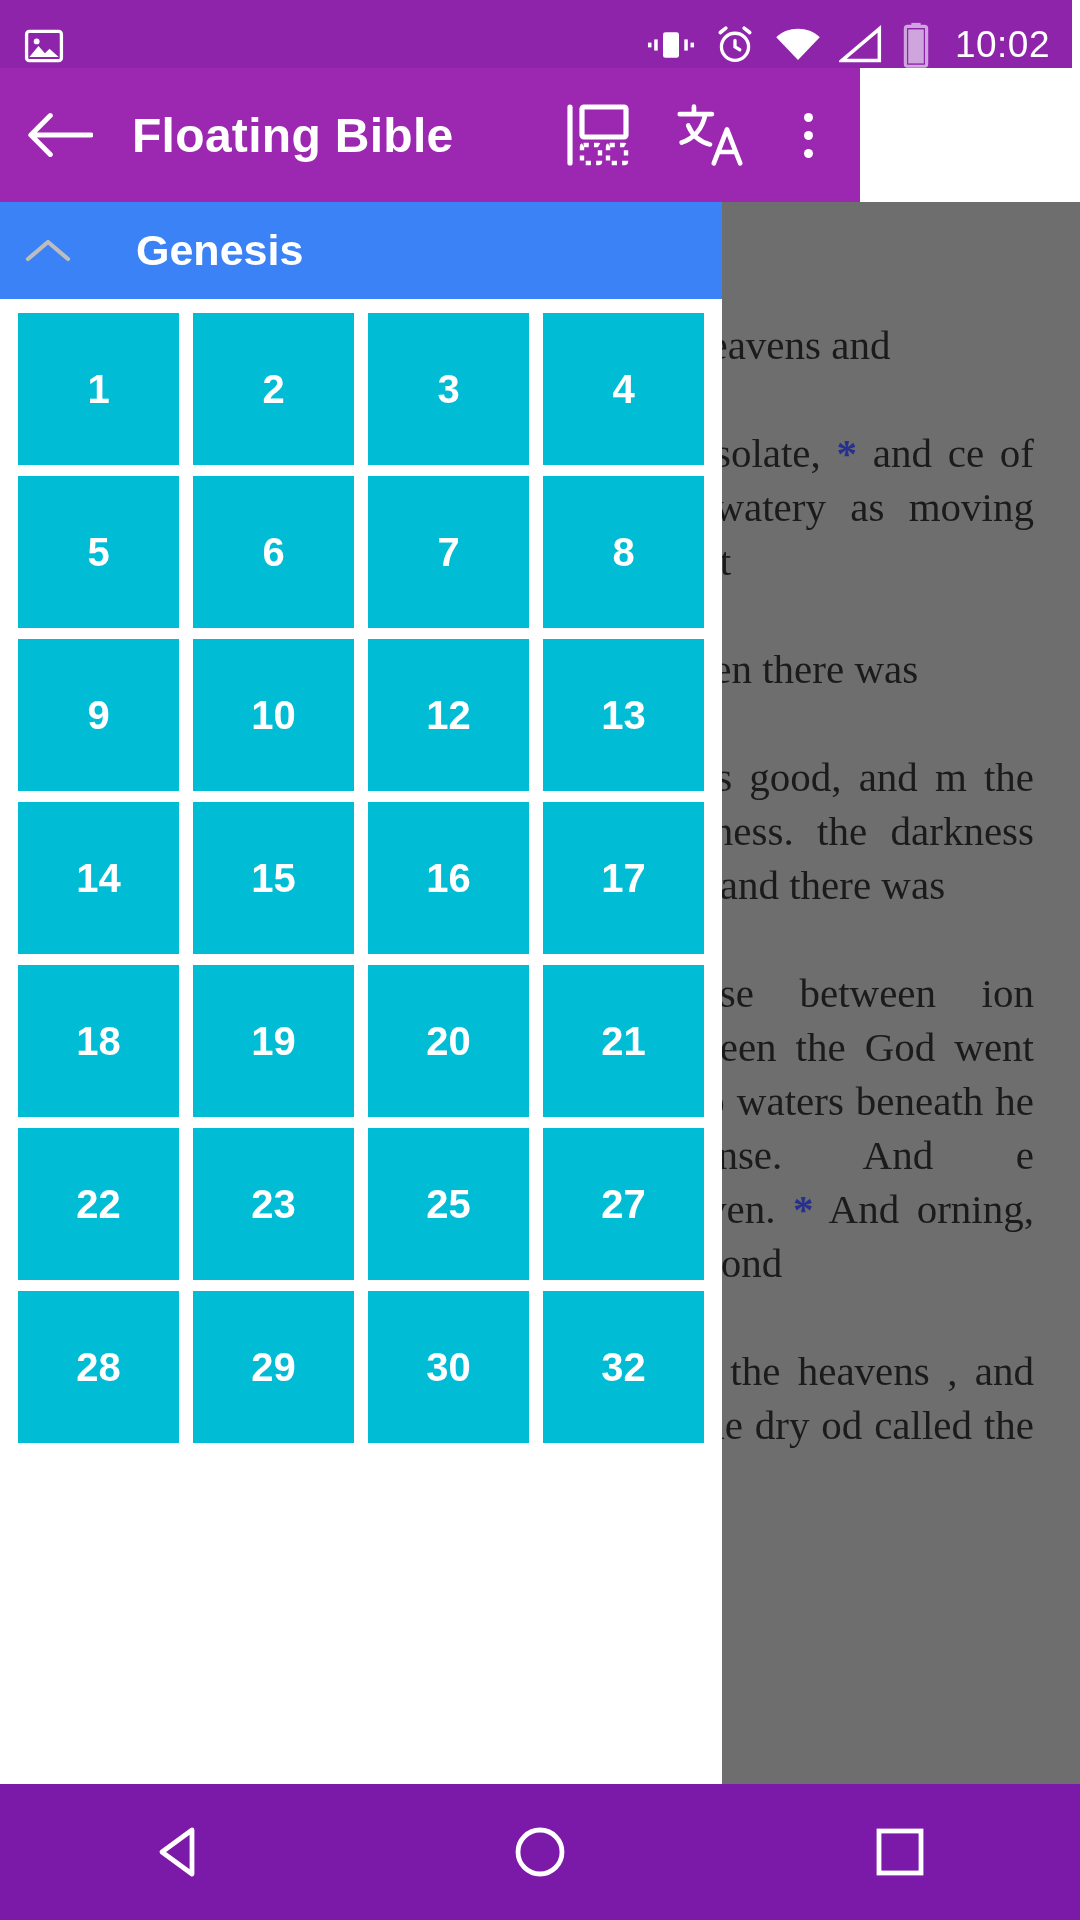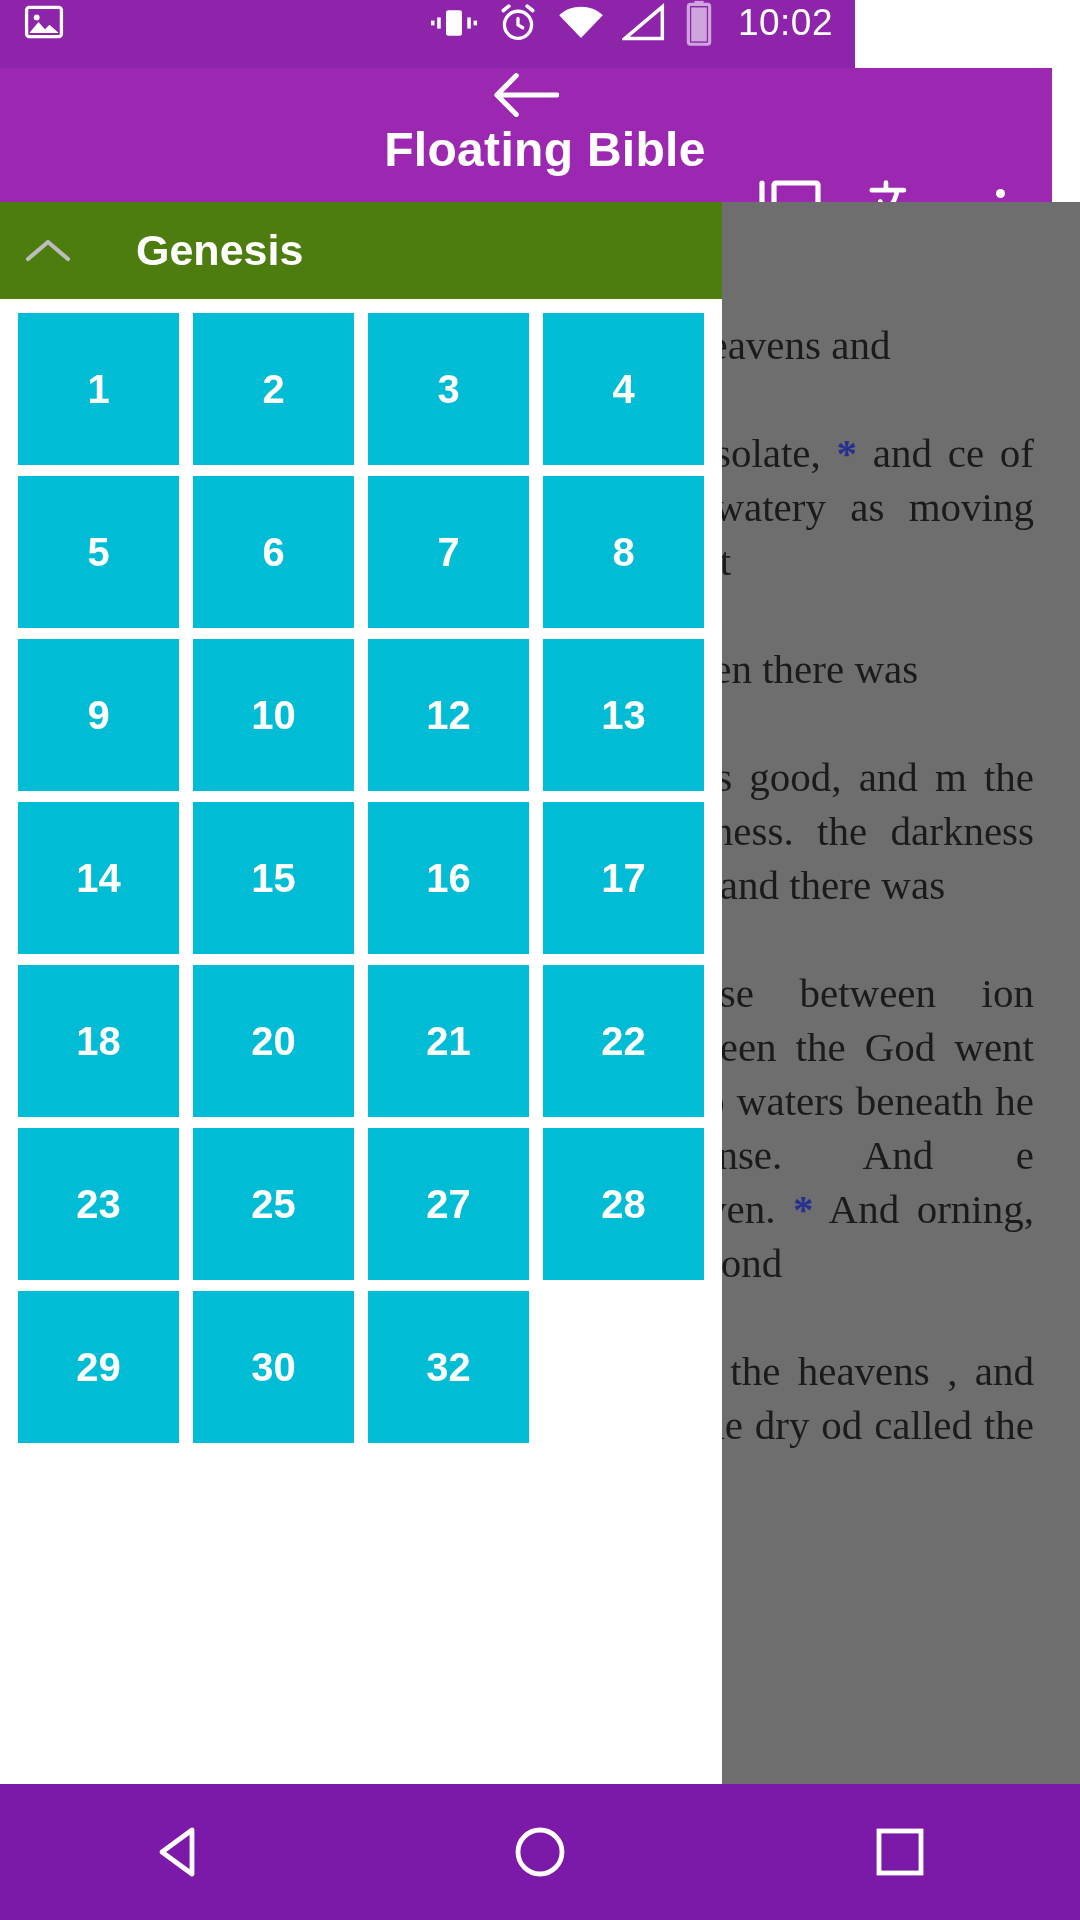--- a/index.html
+++ b/index.html
@@ -15,25 +15,25 @@
     width: 1080px;
     height: 1920px;
     overflow: hidden;
     background: #ffffff;
   }
 
   
   .status-bar {
     position: absolute;
     top: 0; left: 0;
-    width: 855px;
+    width: 1072px;
     height: 68px;
     background: #8e24aa;
     display: flex;
-    align-items: flex-start;
+    align-items: flex-end;
     padding: 0 22px;
   }
   .status-left { display: flex; align-items: center; gap: 14px; }
   .status-right {
     margin-left: auto;
     display: flex;
     align-items: center;
     gap: 18px;
   }
   .status-clock {
@@ -42,27 +42,26 @@
     font-weight: 400;
     letter-spacing: 0.5px;
     margin-left: 6px;
   }
   .si { display: block; }
 
   
   .app-bar {
     position: absolute;
     top: 68px; left: 0;
-    width: 1052px;
+    width: 860px;
     height: 134px;
     background: #9c27b0;
     display: flex;
     align-items: center;
     padding: 0 26px;
-    flex-direction: column;
   }
   .app-title {
     color: #ffffff;
     font-size: 48px;
     font-weight: bold;
     margin-left: 38px;
     letter-spacing: 0.3px;
   }
   .appbar-actions {
     margin-left: auto;
@@ -121,21 +120,21 @@
   .picker {
     position: absolute;
     top: 202px; left: 0;
     width: 722px;
     height: 1582px;
   }
   .picker-header {
     position: relative;
     width: 722px;
     height: 97px;
-    background: #4d7c0f;
+    background: #3b82f6;
     display: flex;
     align-items: center;
   }
   .collapse-chevron {
     width: 60px;
     height: 97px;
     display: flex;
     align-items: center;
     justify-content: center;
     margin-left: 18px;
@@ -293,20 +292,21 @@
         <div class="chapter-cell">8</div>
         <div class="chapter-cell">9</div>
         <div class="chapter-cell">10</div>
         <div class="chapter-cell">12</div>
         <div class="chapter-cell">13</div>
         <div class="chapter-cell">14</div>
         <div class="chapter-cell">15</div>
         <div class="chapter-cell">16</div>
         <div class="chapter-cell">17</div>
         <div class="chapter-cell">18</div>
+        <div class="chapter-cell">19</div>
         <div class="chapter-cell">20</div>
         <div class="chapter-cell">21</div>
         <div class="chapter-cell">22</div>
         <div class="chapter-cell">23</div>
         <div class="chapter-cell">25</div>
         <div class="chapter-cell">27</div>
         <div class="chapter-cell">28</div>
         <div class="chapter-cell">29</div>
         <div class="chapter-cell">30</div>
         <div class="chapter-cell">32</div>

